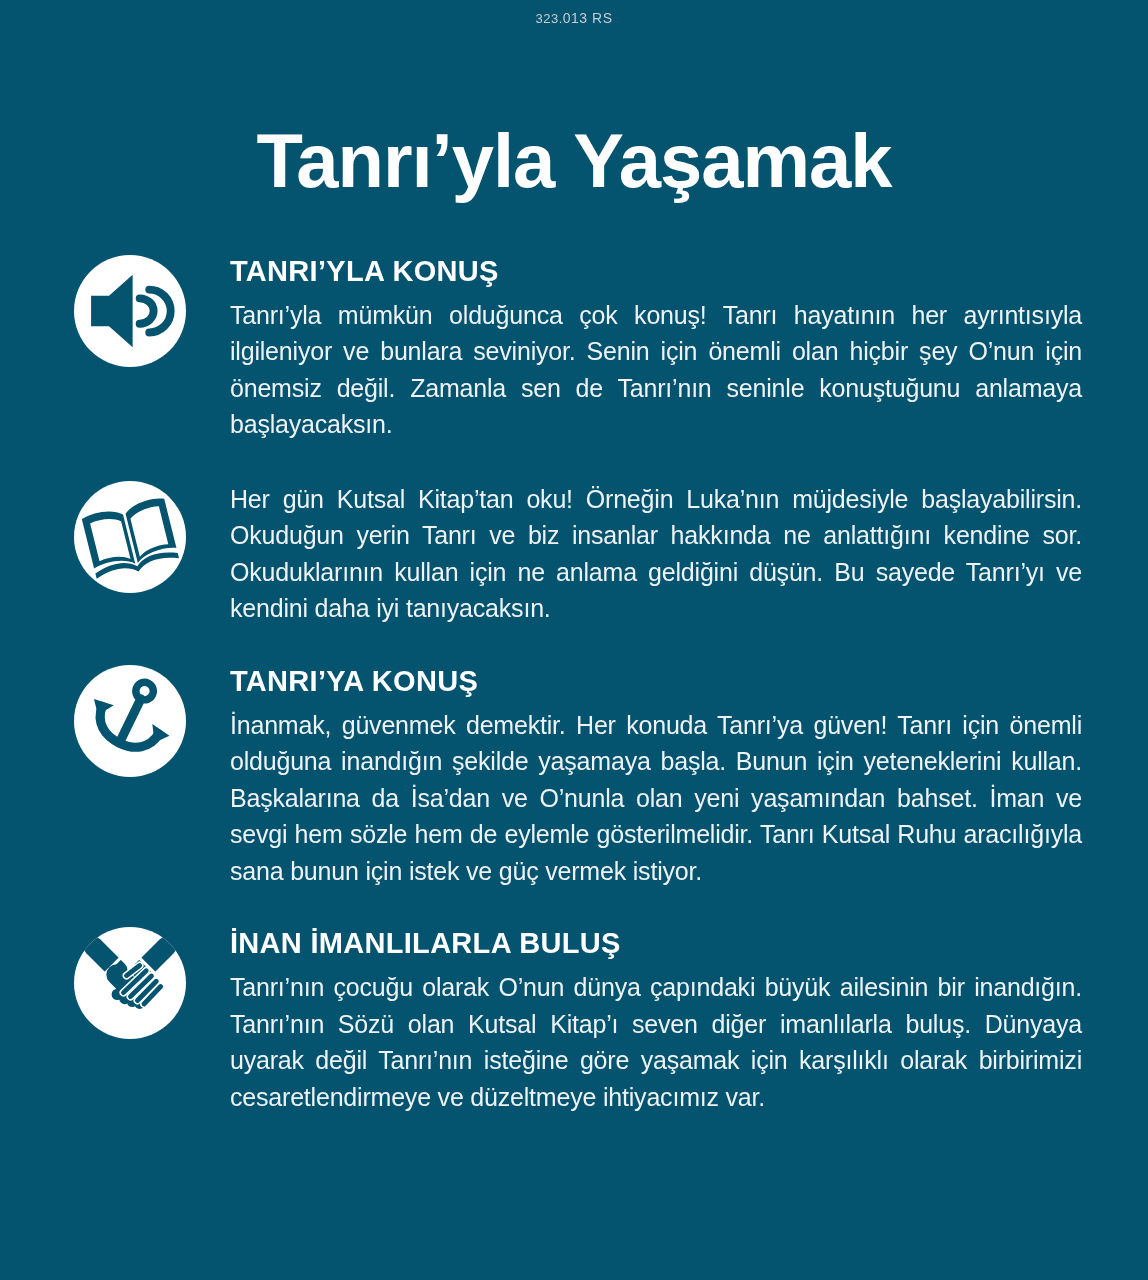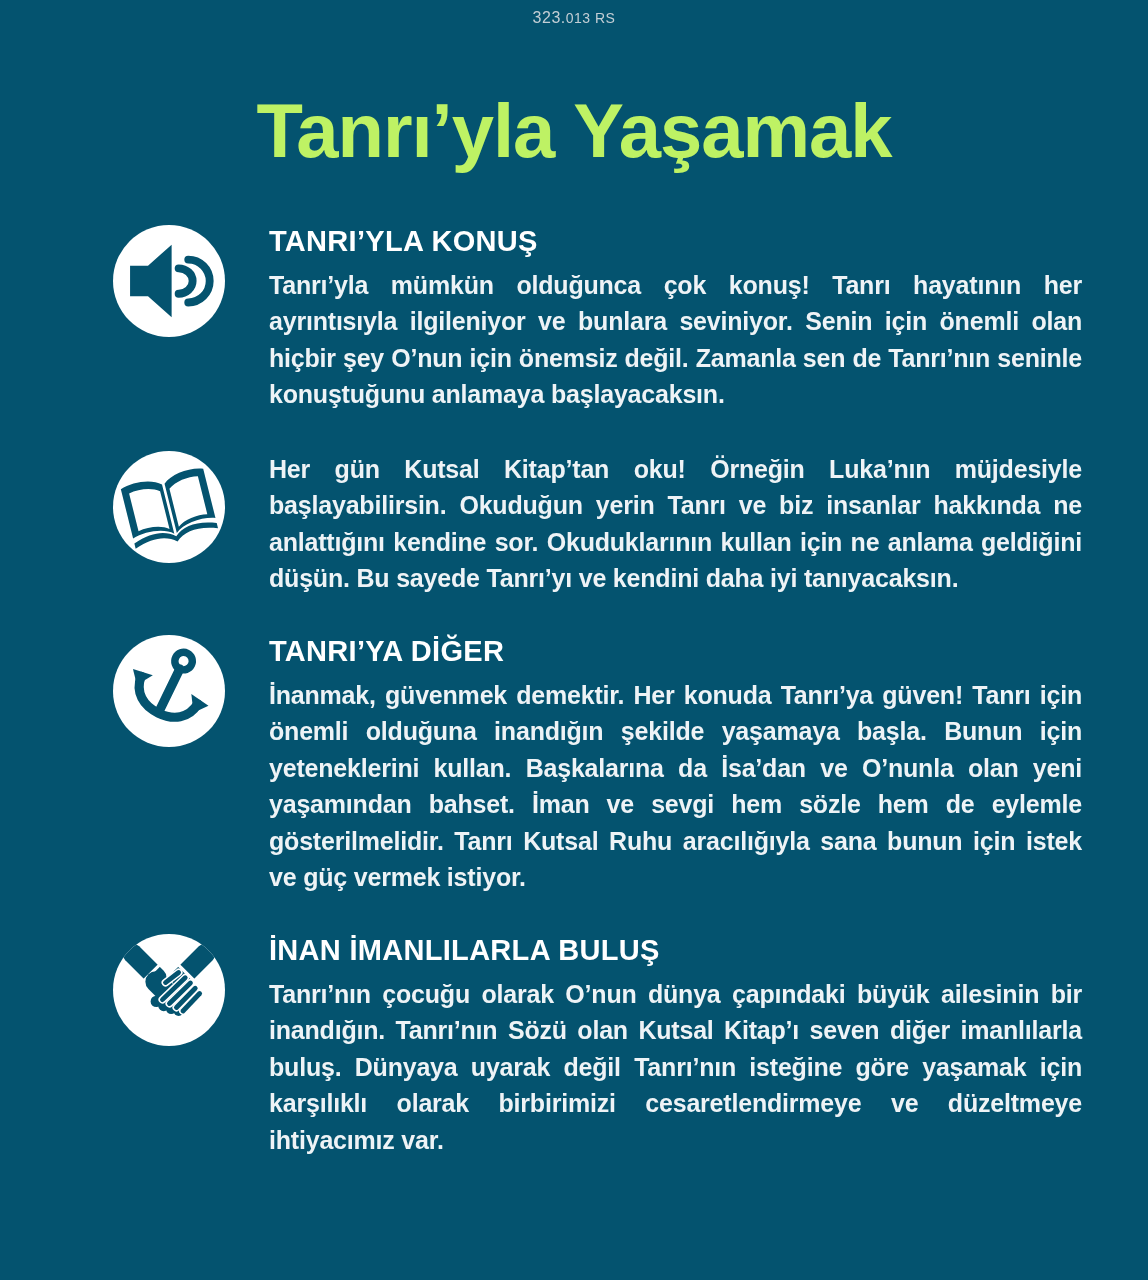--- a/index.html
+++ b/index.html
@@ -9,33 +9,32 @@
     font-family:"Liberation Sans", sans-serif;
     color:#ffffff;
     overflow:hidden;
   }
   .doc-code{
     text-align:center;
     padding-top:9px;
     color:#c3ced5;
     letter-spacing:0.5px;
   }
-  .doc-code .code-small{font-size:16px;}
+  .doc-code .code-small{font-size:13px;}
   .doc-code .code-large{font-size:14px;}
   .page-title{
-    margin-top:60px;
+    margin-top:90px;
     text-align:center;
     font-size:76px;
     font-weight:bold;
-    color:#bef264;
+    color:#ffffff;
     letter-spacing:-1px;
   }
   .sections{
     margin-top:34px;
-    padding-left:39px;
   }
   .section{
     display:flex;
     align-items:flex-start;
     padding:0 66px 0 74px;
     margin-bottom:38px;
   }
   .icon-circle{
     flex:none;
     width:112px;
@@ -54,21 +53,20 @@
     margin:0 0 9px 0;
     color:#ffffff;
   }
   .section-body{
     font-size:25px;
     line-height:36.5px;
     text-align:justify;
     color:#eef3f6;
     letter-spacing:-0.2px;
     margin:0;
-    font-weight:bold;
   }
 </style>
 </head>
 <body>
 
 <div class="doc-code">
   <span class="code-small">323.</span><span class="code-large">013 RS</span>
 </div>
 
 <h1 class="page-title">Tanrı’yla Yaşamak</h1>
@@ -112,21 +110,21 @@
         <g transform="rotate(26 256 256)">
           <circle cx="256" cy="104" r="40" fill="none" stroke="#04536f" stroke-width="34"></circle>
           <path d="M256 144 V356" fill="none" stroke="#04536f" stroke-width="42" stroke-linecap="round"></path>
           <path d="M112 252 C120 330 180 368 256 368 C332 368 392 330 400 252" fill="none" stroke="#04536f" stroke-width="42" stroke-linecap="round"></path>
           <path d="M112 296 L64 238 L158 224 Z" fill="#04536f"></path>
           <path d="M400 296 L448 238 L354 224 Z" fill="#04536f"></path>
         </g>
       </svg>
     </div>
     <div class="section-text">
-      <h2 class="section-heading">TANRI’YA DİĞER</h2>
+      <h2 class="section-heading">TANRI’YA KONUŞ</h2>
       <p class="section-body">İnanmak, güvenmek demektir. Her konuda Tanrı’ya güven! Tanrı için önemli olduğuna inandığın şekilde yaşamaya başla. Bunun için yeteneklerini kullan. Başkalarına da İsa’dan ve O’nunla olan yeni yaşamından bahset. İman ve sevgi hem sözle hem de eylemle gösterilmelidir. Tanrı Kutsal Ruhu aracılığıyla sana bunun için istek ve güç vermek istiyor.</p>
     </div>
   </div>
 
   <div class="section">
     <div class="icon-circle">
       <svg viewBox="0 0 512 512" xmlns="http://www.w3.org/2000/svg">
         <path d="M88 88 L200 200" fill="none" stroke="#04536f" stroke-width="90" stroke-linecap="round"></path>
         <path d="M424 88 L312 200" fill="none" stroke="#04536f" stroke-width="90" stroke-linecap="round"></path>
         <path d="M212 142 L142 212" stroke="#ffffff" stroke-width="14"></path>

